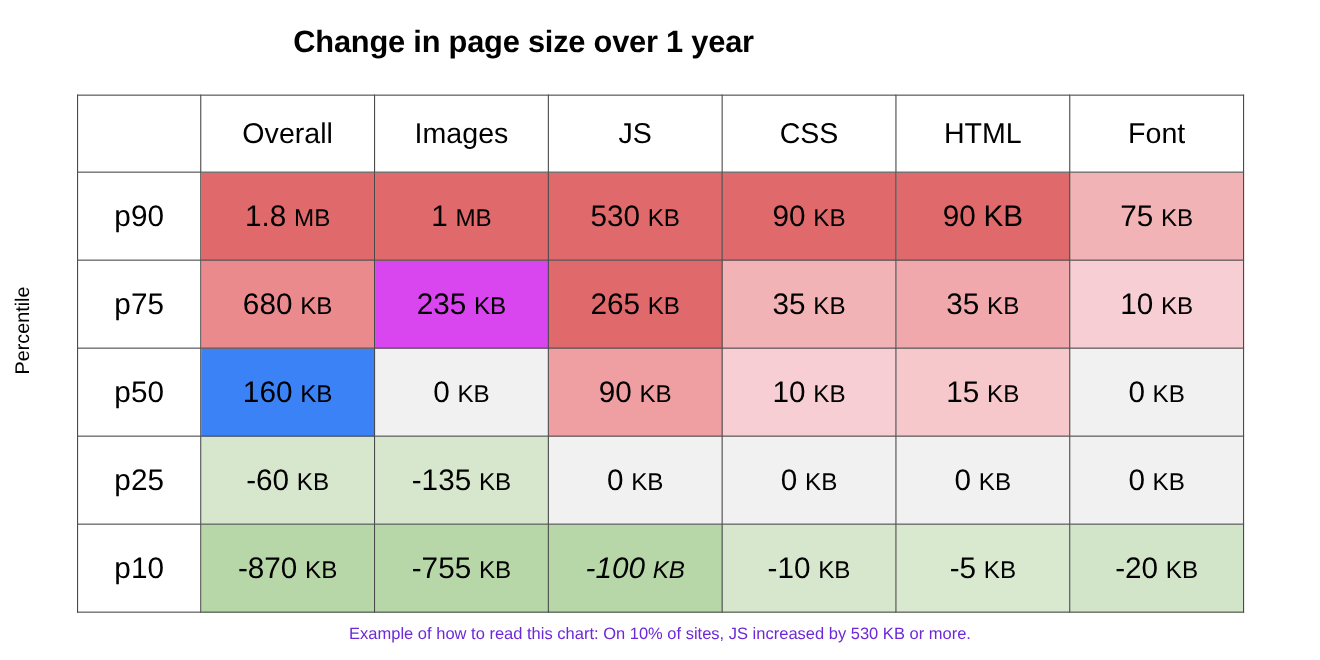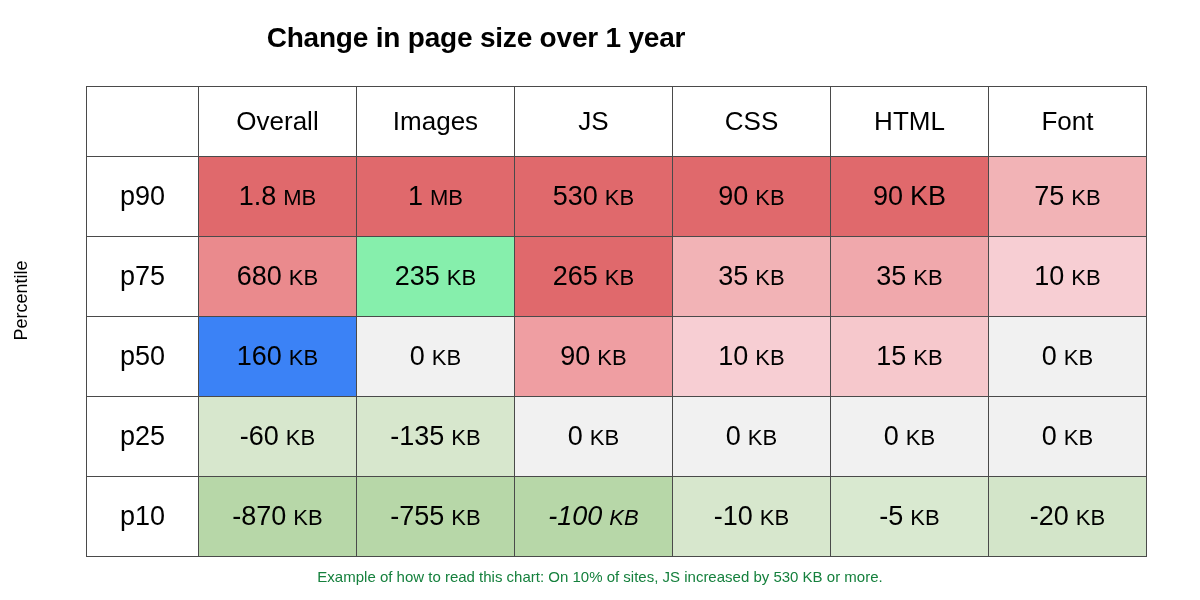--- a/index.html
+++ b/index.html
@@ -45,21 +45,21 @@
   }
   .y-axis-label span {
     transform: rotate(-90deg);
     white-space: nowrap;
     font-size: 18px;
     color: #000;
     display: block;
   }
   .table-wrap {
     position: absolute;
-    left: 86px;
+    left: 70px;
     top: 86px;
     width: 1060px;
   }
   table.matrix {
     border-collapse: collapse;
     width: 1060px;
     table-layout: fixed;
   }
   table.matrix td, table.matrix th {
     border: 1px solid #4a4a4a;
@@ -103,21 +103,21 @@
   .cell-unit.big {
     font-size: 27px;
   }
   .caption {
     position: absolute;
     left: 0;
     top: 568px;
     width: 1200px;
     text-align: center;
     font-size: 15px;
-    color: #15803d;
+    color: #6d28d9;
   }
 </style>
 </head>
 <body>
 
 <div id="page-root">
 
   <div class="chart-title">Change in page size over 1 year</div>
 
   <div class="y-axis-label">
@@ -187,21 +187,21 @@
             </td>
           </tr>
           <tr class="data-row">
             <td class="row-label">p75</td>
             <td style="background: rgb(234, 138, 141);">
               <div class="cell-inner">
                 <span class="cell-value">680</span>
                 <span class="cell-unit">KB</span>
               </div>
             </td>
-            <td style="background: #86efac;">
+            <td style="background: #d946ef;">
               <div class="cell-inner">
                 <span class="cell-value">235</span>
                 <span class="cell-unit">KB</span>
               </div>
             </td>
             <td style="background: rgb(224, 105, 108);">
               <div class="cell-inner">
                 <span class="cell-value">265</span>
                 <span class="cell-unit">KB</span>
               </div>

